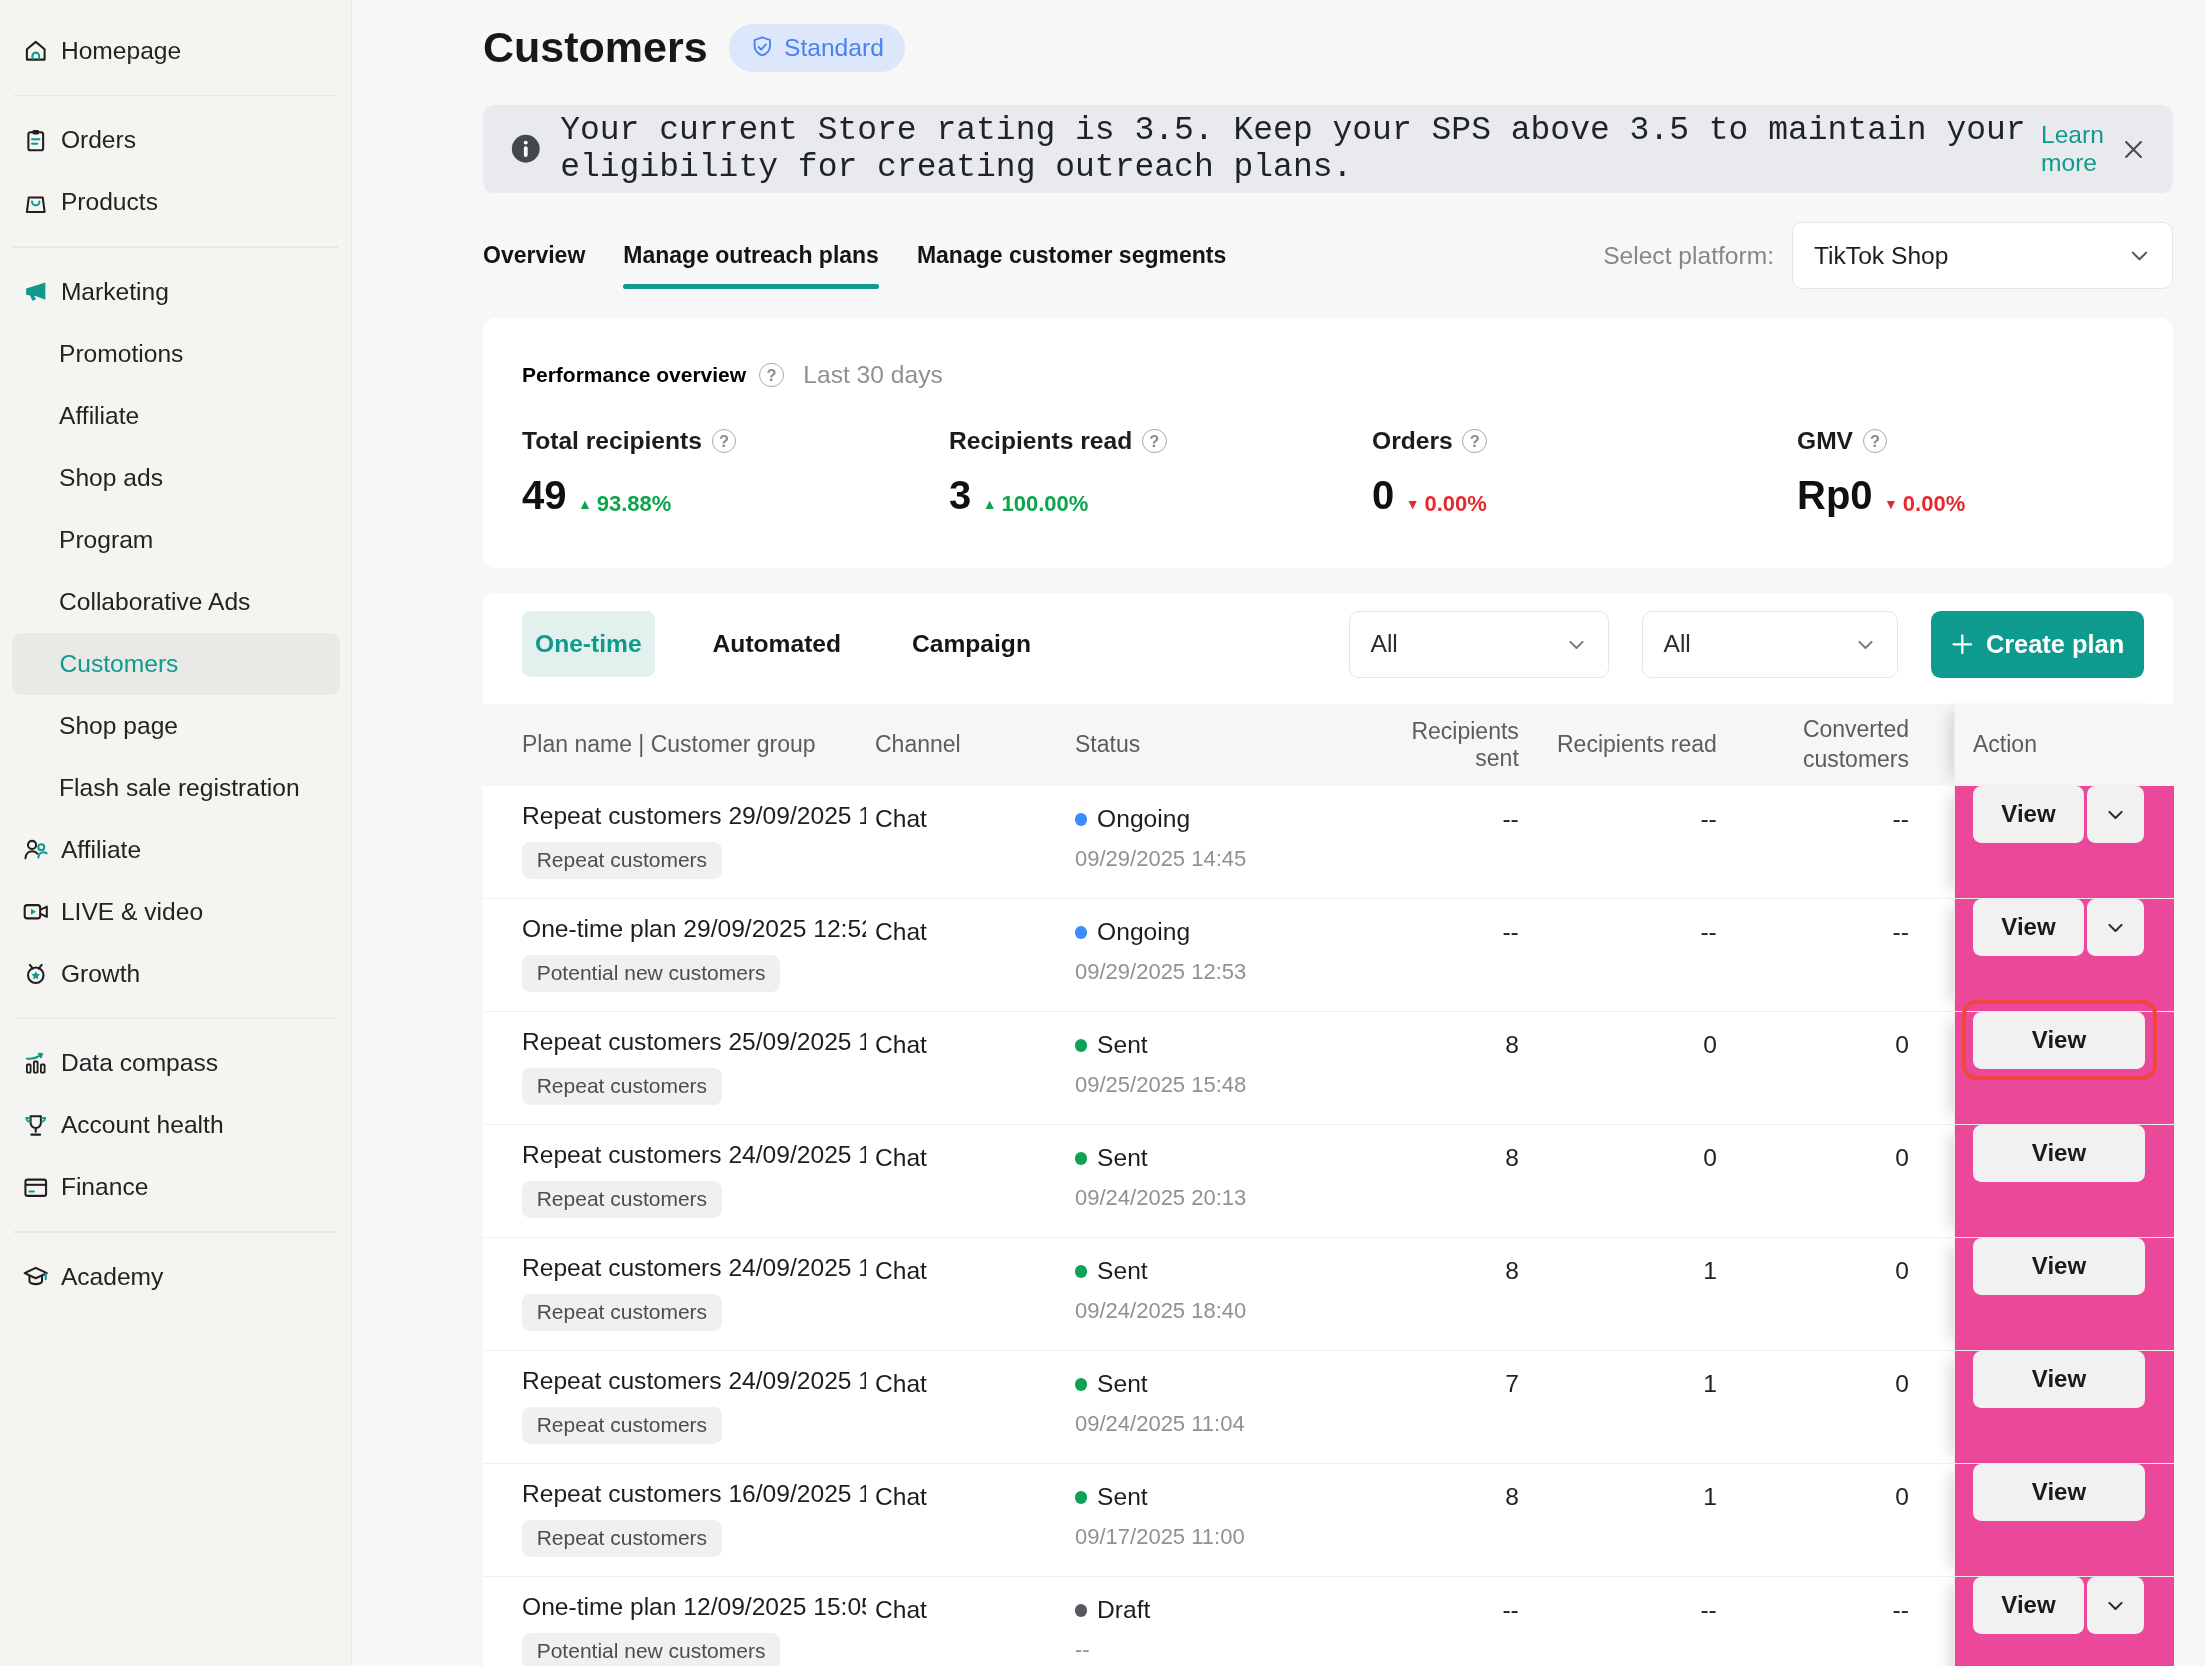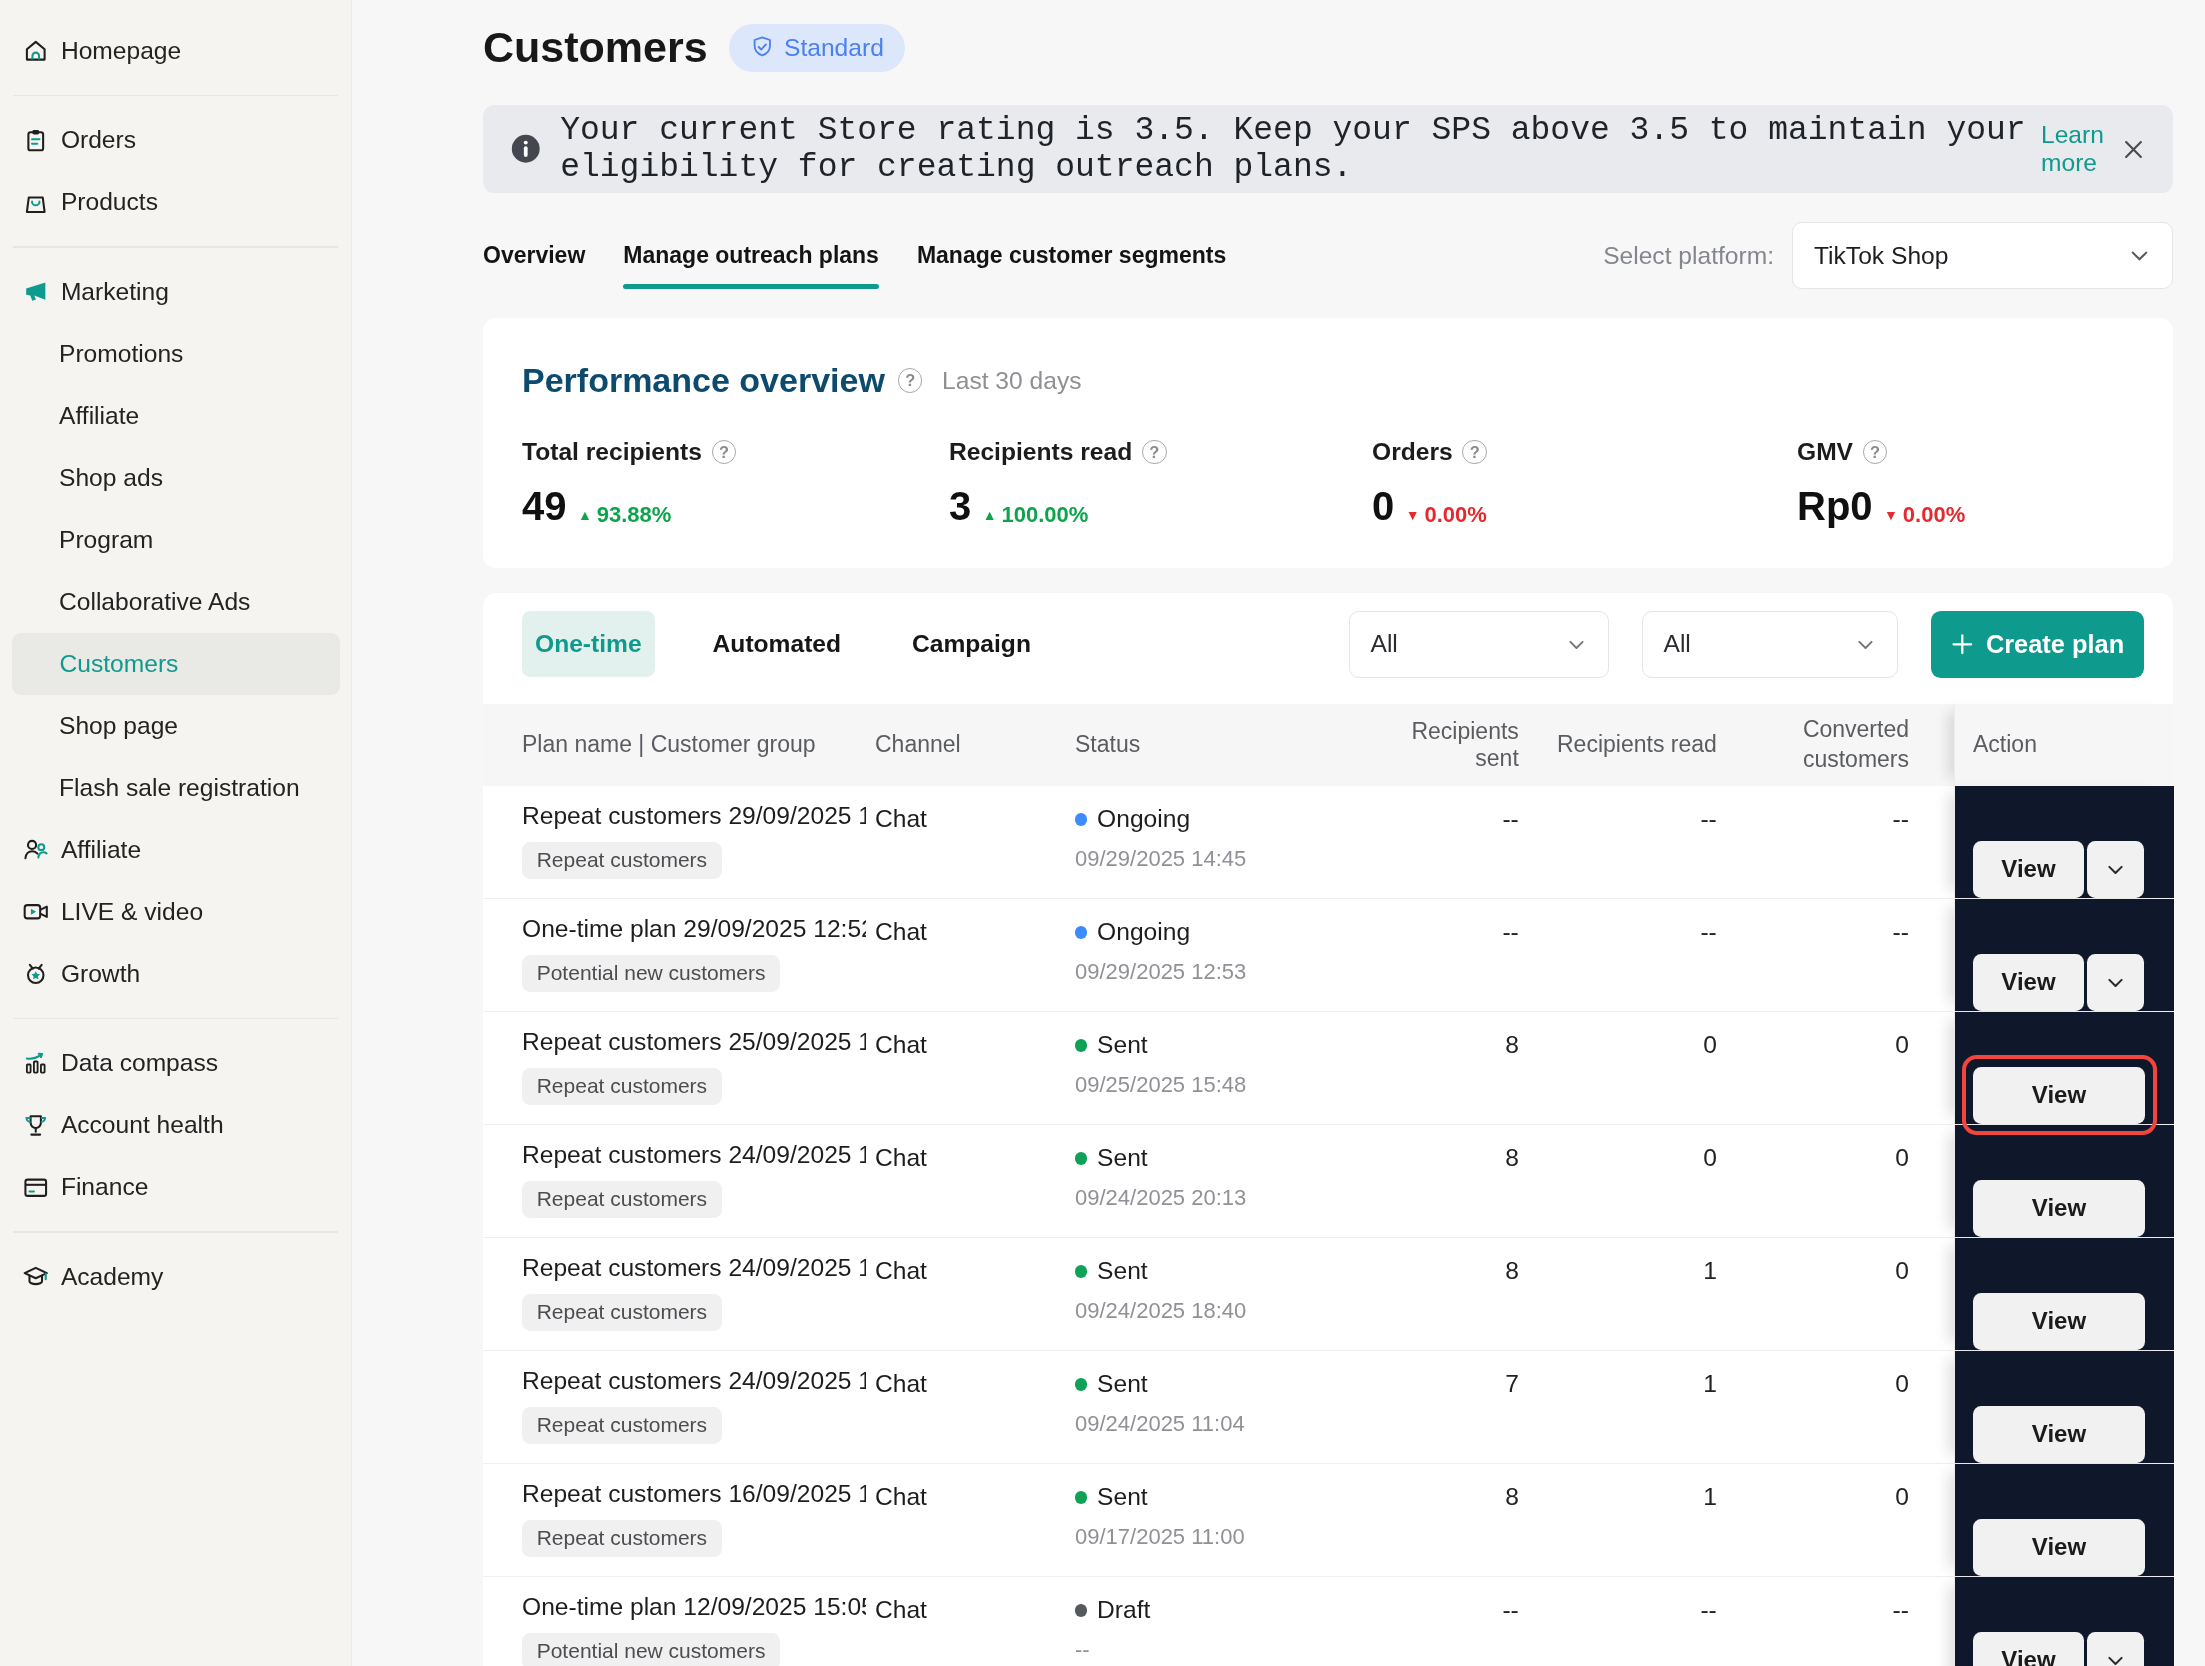--- a/index.html
+++ b/index.html
@@ -41,21 +41,21 @@
   .select{height:67px;background:#fff;border:1.6px solid #e4e5e7;border-radius:9.8px;display:flex;align-items:center;
     padding:0 21px;font-size:24.6px;color:#1b1d21;box-sizing:border-box;cursor:pointer;}
   .platform .select{width:381px;justify-content:space-between;}
   .chev{margin-left:auto;display:flex;}
 
   .card{background:#fff;border-radius:13px;}
 
   
   .perf-card{margin-top:28px;height:250px;padding:43px 39px 0;box-sizing:border-box;}
   .perf-head{display:flex;align-items:center;gap:13px;}
-  .perf-title{font-size:34px;font-weight:700;color:#0c4a6e;}
+  .perf-title{font-size:21px;font-weight:700;color:#000000;}
   .perf-period{font-size:24.6px;color:#8f9094;margin-left:6.6px;}
   .help-icon{width:24.6px;height:24.6px;border:1.6px solid #a8a9ac;border-radius:50%;display:inline-flex;align-items:center;
     justify-content:center;box-sizing:border-box;color:#898b8e;font-size:16.4px;font-weight:700;cursor:pointer;flex:none;}
   .help-icon::after{content:"?";}
   .metrics{display:grid;grid-template-columns:427px 423px 425px 1fr;margin-top:38px;}
   .metric-label-row{display:flex;align-items:center;gap:9.8px;font-size:24.6px;font-weight:600;color:#1c1c1c;}
   .metric-value-row{display:flex;align-items:baseline;gap:11.5px;margin-top:18px;}
   .metric-value{font-size:40px;font-weight:700;color:#101010;}
   .metric-change{display:flex;align-items:center;gap:4.9px;font-size:22px;font-weight:700;}
   .metric-change .tri{font-size:14px;line-height:1;}
@@ -92,21 +92,21 @@
   .cell-channel{padding-top:19.7px;font-size:24.6px;color:#1d1d1d;}
   .cell-status{padding-top:19.7px;}
   .status-line{display:flex;align-items:center;gap:9.8px;font-size:24.6px;color:#1d1d1d;}
   .dot{width:12.3px;height:12.3px;border-radius:50%;flex:none;}
   .dot.ongoing{background:#3d8bff;}
   .dot.sent{background:#0fa155;}
   .dot.draft{background:#55585c;}
   .status-date{margin-top:13px;font-size:22px;color:#8f9196;}
   .cell-num{padding-top:19.7px;text-align:right;padding-right:8.2px;font-size:24.6px;color:#222;}
   .cell-conv{padding-right:45px;}
-  .cell-action{display:flex;align-items:flex-end;padding-left:18px;background:#0f172a;border-left:1.6px solid #ececee;
+  .cell-action{display:flex;align-items:flex-start;padding-left:18px;background:#ec4899;border-left:1.6px solid #ececee;
     box-shadow:-14.7px 0 13px -8.2px rgba(25,28,33,0.14);box-sizing:border-box;}
   .view-wrap{display:flex;align-items:center;position:relative;}
   .btn-view{height:57px;background:#f1f1f2;border:none;border-radius:8.2px;font-size:24px;font-weight:600;
     color:#1b1b1b;font-family:inherit;cursor:pointer;}
   .btn-view.wide{width:172px;}
   .view-wrap.split .btn-view{width:111px;}
   .btn-caret{width:57px;height:57px;margin-left:3.3px;background:#f1f1f2;border:none;border-radius:8.2px;
     display:flex;align-items:center;justify-content:center;cursor:pointer;}
   .view-wrap.ring::after{content:"";position:absolute;inset:-11.5px;border:4.9px solid #f2453d;border-radius:14.7px;
     pointer-events:none;}

